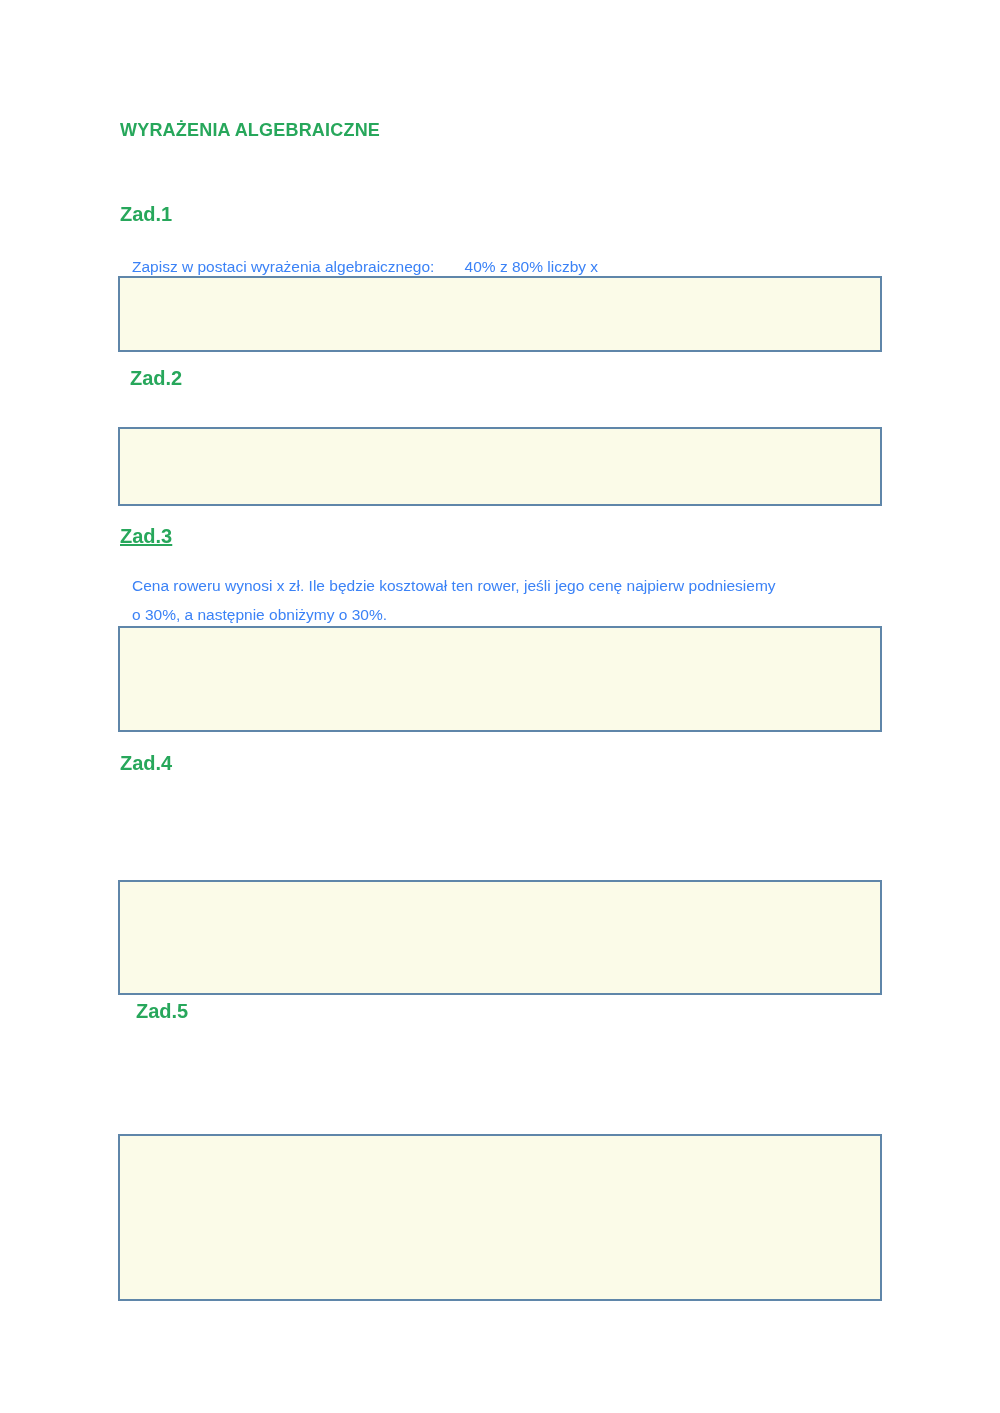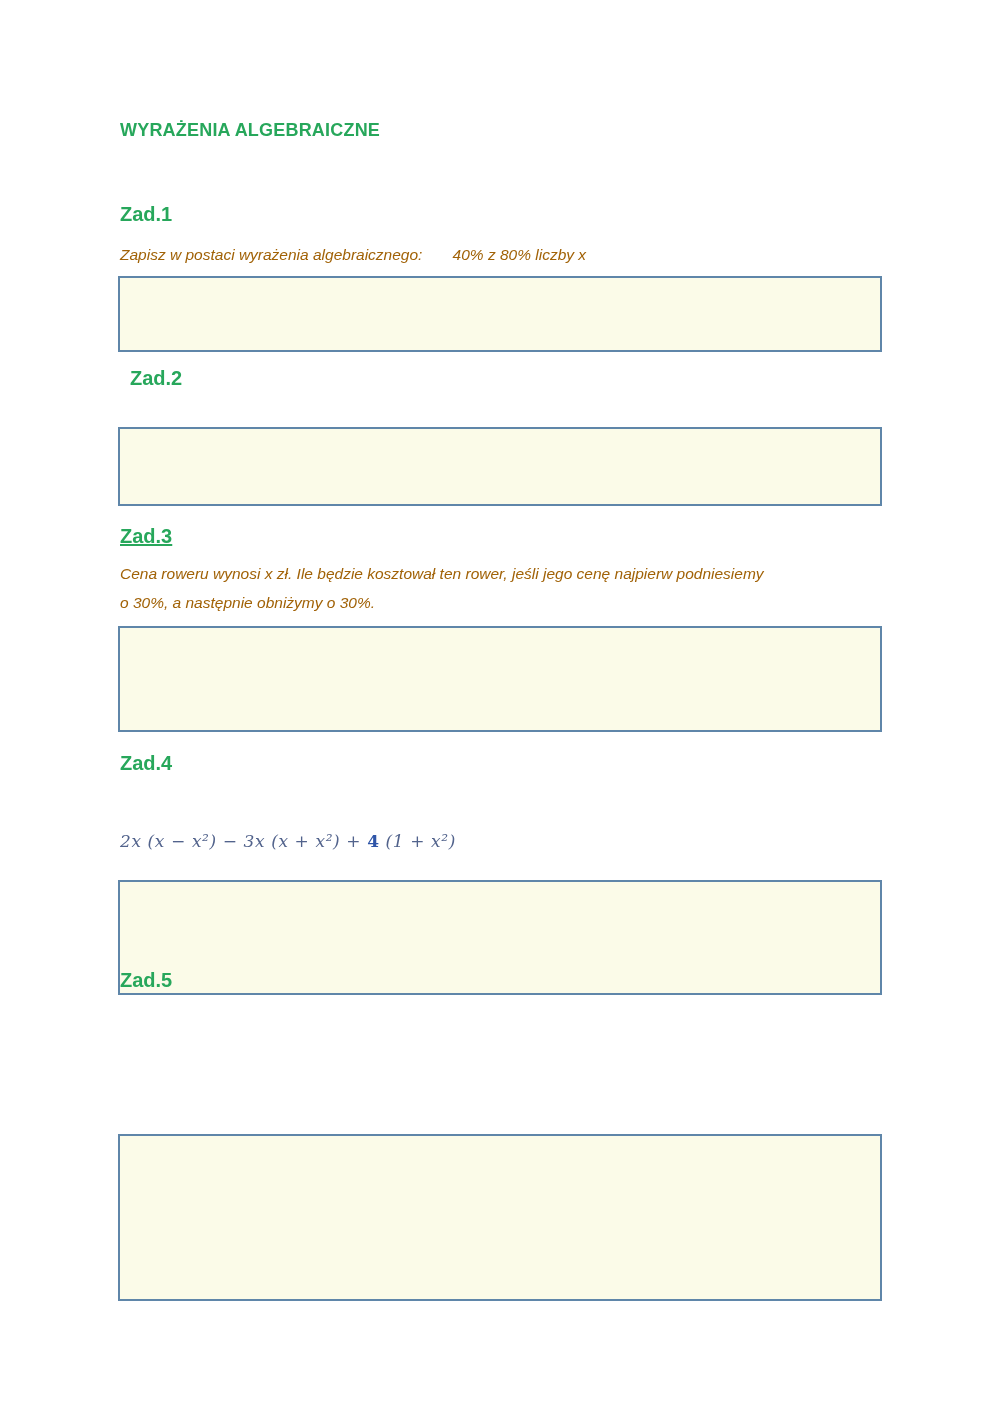--- a/index.html
+++ b/index.html
@@ -21,25 +21,24 @@
     margin:0;
   }
   .task-label{
     font-size:20px;
     font-weight:bold;
     color:#27a75b;
   }
   .task-text{
     font-size:15.5px;
     line-height:29px;
-    color:#a16207;
+    color:#3b82f6;
     white-space:pre-wrap;
     width:800px;
-    margin:0;
-    font-style:italic;
+    margin:12px;
   }
   .answer-box{
     position:absolute;
     left:118px;
     width:764px;
     background:#fbfbe8;
     border:2px solid #5f86a9;
     box-sizing:border-box;
     cursor:text;
   }
@@ -107,21 +106,21 @@
   .pos-z2-label{top:367px;margin-left:10px;}
   .pos-z2-text{top:397px;}
   .pos-z2-box{top:427px;height:79px;}
   .pos-z3-label{top:525px;text-decoration:underline;}
   .pos-z3-text{top:559px;}
   .pos-z3-box{top:626px;height:106px;}
   .pos-z4-label{top:752px;}
   .pos-z4-text{top:786px;}
   .pos-z4-math{top:831px;}
   .pos-z4-box{top:880px;height:115px;}
-  .pos-z5-label{top:969px;}
+  .pos-z5-label{top:1000px;margin-left:16px;}
   .pos-z5-text{top:1037px;}
   .pos-z5-box{top:1134px;height:167px;}
 </style>
 </head>
 <body>
 
 <div class="page">
 
   <h1 class="abs title pos-title">WYRAŻENIA ALGEBRAICZNE</h1>
 
@@ -131,21 +130,20 @@
 
   <div class="abs task-label pos-z2-label">Zad.2</div>
   <div class="answer-box pos-z2-box" role="textbox"></div>
 
   <div class="abs task-label pos-z3-label">Zad.3</div>
   <p class="abs task-text pos-z3-text">Cena roweru wynosi x zł. Ile będzie kosztował ten rower, jeśli jego cenę najpierw podniesiemy
 o 30%, a następnie obniżymy o 30%.</p>
   <div class="answer-box pos-z3-box" role="textbox"></div>
 
   <div class="abs task-label pos-z4-label">Zad.4</div>
-  <div class="abs math-line pos-z4-math"><span>2x (x − x²) − 3x (x + x²) + </span><span class="math-accent">4</span><span> (1 + x²)</span></div>
   <div class="answer-box pos-z4-box" role="textbox"></div>
 
   <div class="abs task-label pos-z5-label">Zad.5</div>
   <div class="answer-box pos-z5-box" role="textbox"></div>
 
   <a class="logo">
     <span class="logo-grid">
         <div class="tile" style="background: rgb(74, 143, 211);">L</div>
         <div class="tile" style="background: rgb(63, 170, 78);">I</div>
         <div class="tile" style="background: rgb(245, 182, 28);">V</div>

